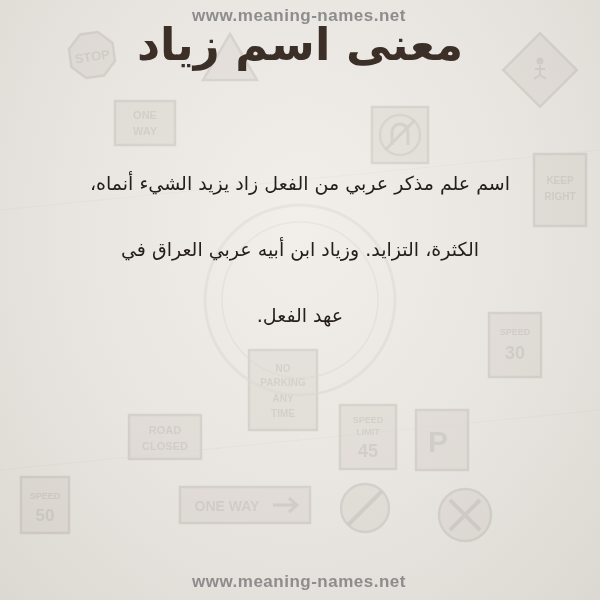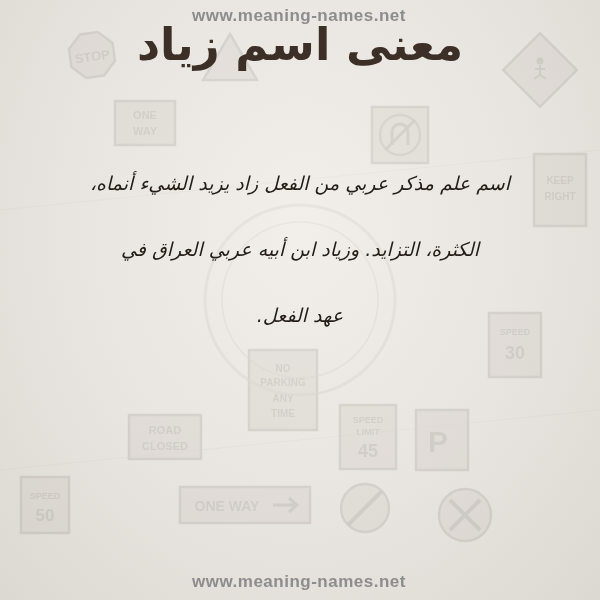--- a/index.html
+++ b/index.html
@@ -72,21 +72,20 @@
     right: 30px;
     direction: rtl;
     text-align: center;
     color: #241d18;
     font-size: 19px;
     line-height: 66px;
   }
   .content .line {
     display: block;
     white-space: nowrap;
-    font-style: italic;
   }
 </style>
 </head>
 <body>
 
 <div class="page">
 
   <div class="wallpaper">
     <svg width="600" height="600" viewBox="0 0 600 600" xmlns="http://www.w3.org/2000/svg">
       <g fill="none" stroke="#7a736c" stroke-width="2.5">

